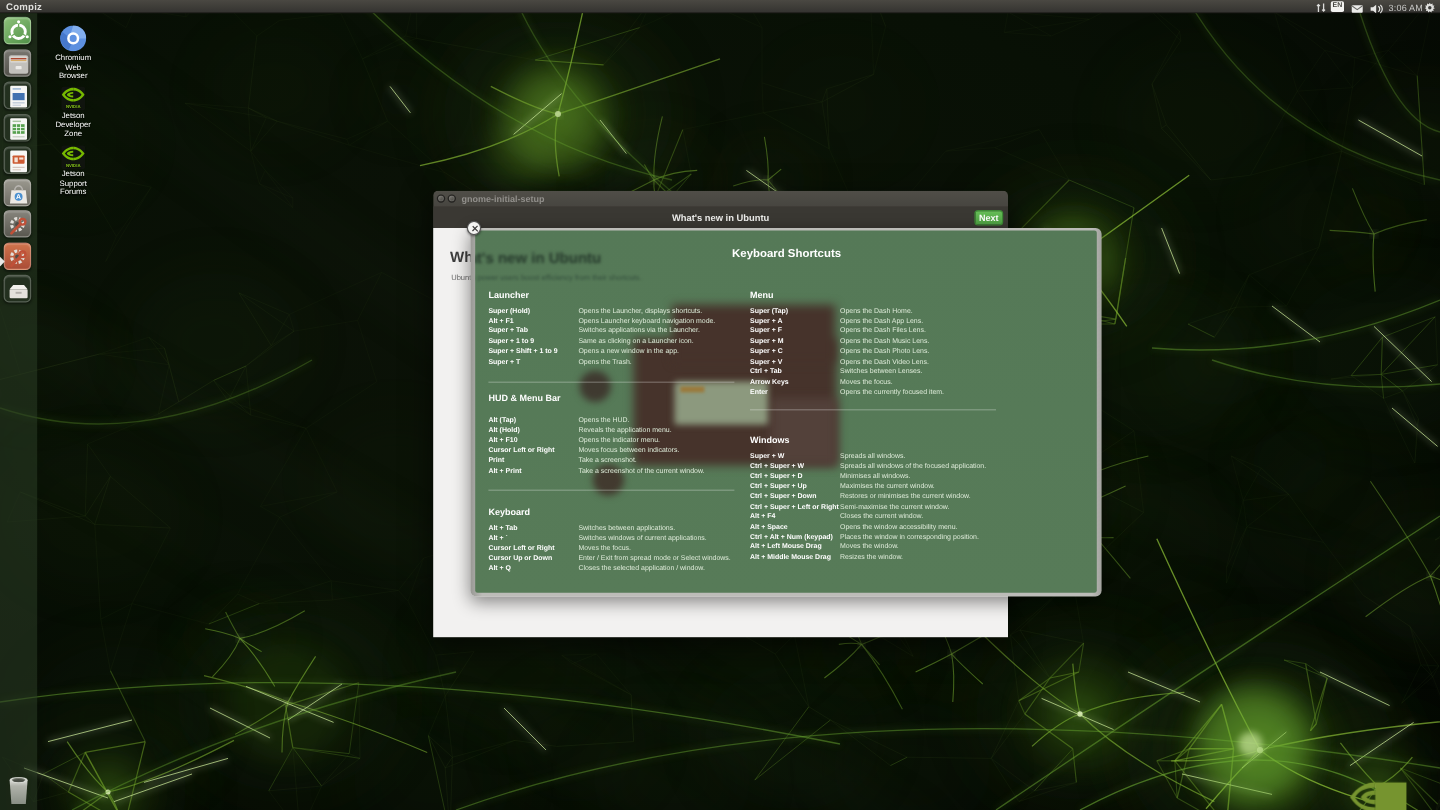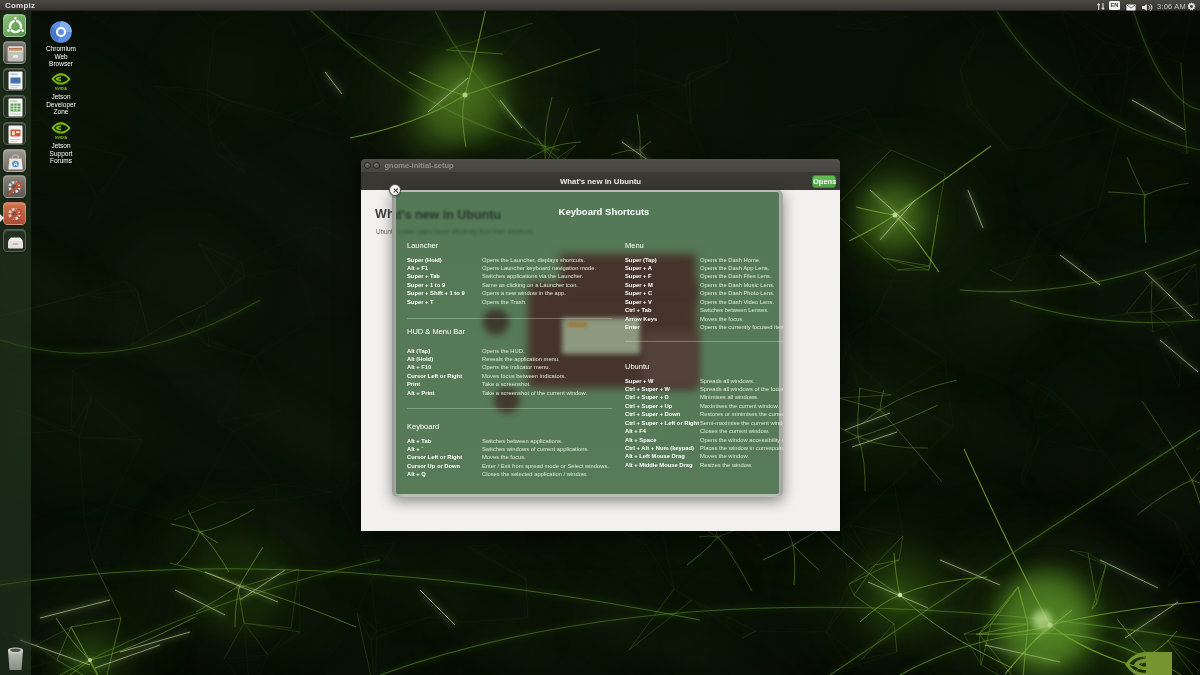--- a/index.html
+++ b/index.html
@@ -19,25 +19,25 @@
 #titlebar{position:absolute;top:0;left:0;right:0;height:31px;border-radius:4px 4px 0 0;background:linear-gradient(#504e48,#3b3a35);border-bottom:1px solid #2c2b28}
 #titlebar .t{position:absolute;left:23.5px;top:2.4px;font-size:7.5px;font-weight:bold;color:#918f8b}
 .wbtn{position:absolute;top:2.5px;width:7px;height:7px;border-radius:50%;background:radial-gradient(circle at 35% 30%,#6e6c66,#3a3934);border:1px solid #232220;box-shadow:inset 0 0 0 1px rgba(255,255,255,0.12)}
 #headerbar{position:absolute;top:13px;left:0;right:0;height:18px;background:#3a3833}
 #headerbar .h{position:absolute;width:100%;text-align:center;top:4.5px;font-size:7.8px;font-weight:bold;color:#efefed}
 #nextbtn{position:absolute;right:4px;top:2.5px;width:24px;height:13px;border-radius:3px;background:linear-gradient(#66bd57,#4fa344);border:1px solid #3d8a35;color:#fff;font-size:7.5px;font-weight:bold;text-align:center;line-height:12px}
 #content{position:absolute;top:31px;left:0;right:0;bottom:0;background:#f2f1f0}
 #content h1{position:absolute;left:14px;top:17px;font-size:12.5px;color:#3d3d3d;letter-spacing:0.1px}
 #content .sub{position:absolute;left:15px;top:38px;font-size:6.3px;color:#6a6a6a}
 
-#ovl{position:absolute;left:392px;top:190px;width:391px;height:307px;background:linear-gradient(90deg,#989894,#bcbcb8 10px,#bcbcb8 calc(100% - 8px),#a2a29e);border-radius:5px;padding:2px 4px 3px 20px;box-shadow:0 4px 14px rgba(0,0,0,0.45);overflow:hidden}
+#ovl{position:absolute;left:392px;top:190px;width:526px;height:307px;background:linear-gradient(90deg,#989894,#bcbcb8 10px,#bcbcb8 calc(100% - 8px),#a2a29e);border-radius:5px;padding:2px 4px 3px 4px;box-shadow:0 4px 14px rgba(0,0,0,0.45);overflow:hidden}
 #ovlin{position:absolute;left:4px;right:4px;top:2px;bottom:3px;background:linear-gradient(#557957,#577b58);border-radius:2px;overflow:hidden}
 #ovl .title{position:absolute;width:100%;text-align:center;top:16px;font-size:9.5px;font-weight:bold;color:#fff;text-indent:-7px}
 .sec{position:absolute;color:#fff}
-.sec .sh{font-size:7.5px;font-weight:normal;color:#fff}
+.sec .sh{font-size:7.5px;font-weight:bold;color:#fff}
 .row{font-size:5.8px;height:8.45px;white-space:nowrap}
 .row b{display:inline-block;font-weight:bold;color:#fff;vertical-align:top}
 .row span{color:#ddead8}
 .sep{position:absolute;height:1px;background:rgba(255,255,255,0.28)}
 #xbtn{position:absolute;left:389px;top:184px;width:12px;height:12px;border-radius:50%;background:#f4f4f2;border:1px solid #555;z-index:30;box-shadow:0 1px 2px rgba(0,0,0,0.4)}
 #xbtn:before{content:"";position:absolute;left:2.8px;top:5.2px;width:5.6px;height:1.3px;background:#3a3a3a;transform:rotate(45deg)}
 #xbtn:after{content:"";position:absolute;left:2.8px;top:5.2px;width:5.6px;height:1.3px;background:#3a3a3a;transform:rotate(-45deg)}
 </style></head><body>
 <div id="stage">
 <div id="wall"><svg xmlns="http://www.w3.org/2000/svg" width="1200" height="675" viewBox="0 0 1200 675">
@@ -875,21 +875,21 @@
     <div class="sub">Ubuntu power users boost efficiency from their shortcuts.</div>
 
   </div>
   <div id="titlebar">
         <div class="wbtn" style="left:3px"></div>
         <div class="wbtn" style="left:12px"></div>
         <div class="t">gnome-initial-setup</div>
       </div>
   <div id="headerbar">
         <div class="h">What's new in Ubuntu</div>
-        <div id="nextbtn">Opens</div>
+        <div id="nextbtn">Next</div>
       </div>
 </div>
 
 <div id="ovl">
       <div id="ovlin">
 <div style="position:absolute;left:-25px;top:15.5px;font-size:12.5px;font-weight:bold;color:#25382b;filter:blur(1.2px);white-space:nowrap">What's new in Ubuntu</div>
 <div style="position:absolute;left:-20px;top:36px;font-size:6.3px;color:#35503e;filter:blur(1px);white-space:nowrap">Ubuntu power users boost efficiency from their shortcuts.</div>
 <div style="position:absolute;left:132px;top:90px;width:169px;height:106px;background:#46332b;filter:blur(4px)"></div>
 <div style="position:absolute;left:164px;top:62px;width:136px;height:48px;background:#46332b;filter:blur(4px)"></div>
 <div style="position:absolute;left:87px;top:117px;width:26px;height:26px;border-radius:50%;background:#3f3a30;filter:blur(3px)"></div>
@@ -942,21 +942,21 @@
 <div class="row"><b style="width:75px">Super + F</b><span>Opens the Dash Files Lens.</span></div>
 <div class="row"><b style="width:75px">Super + M</b><span>Opens the Dash Music Lens.</span></div>
 <div class="row"><b style="width:75px">Super + C</b><span>Opens the Dash Photo Lens.</span></div>
 <div class="row"><b style="width:75px">Super + V</b><span>Opens the Dash Video Lens.</span></div>
 <div class="row"><b style="width:75px">Ctrl + Tab</b><span>Switches between Lenses.</span></div>
 <div class="row"><b style="width:75px">Arrow Keys</b><span>Moves the focus.</span></div>
 <div class="row"><b style="width:75px">Enter</b><span>Opens the currently focused item.</span></div>
       </div>
 <div class="sep" style="left:233px;top:151px;width:205px"></div>
 <div class="sec" style="left:233px;top:171.5px">
-        <div class="sh">Ubuntu</div>
+        <div class="sh">Windows</div>
       </div>
 <div class="sec" style="left:233px;top:187.5px">
         <div class="row"><b style="width:75px">Super + W</b><span>Spreads all windows.</span></div>
 <div class="row"><b style="width:75px">Ctrl + Super + W</b><span>Spreads all windows of the focused application.</span></div>
 <div class="row"><b style="width:75px">Ctrl + Super + D</b><span>Minimises all windows.</span></div>
 <div class="row"><b style="width:75px">Ctrl + Super + Up</b><span>Maximises the current window.</span></div>
 <div class="row"><b style="width:75px">Ctrl + Super + Down</b><span>Restores or minimises the current window.</span></div>
 <div class="row"><b style="width:75px">Ctrl + Super + Left or Right</b><span>Semi-maximise the current window.</span></div>
 <div class="row"><b style="width:75px">Alt + F4</b><span>Closes the current window.</span></div>
 <div class="row"><b style="width:75px">Alt + Space</b><span>Opens the window accessibility menu.</span></div>

